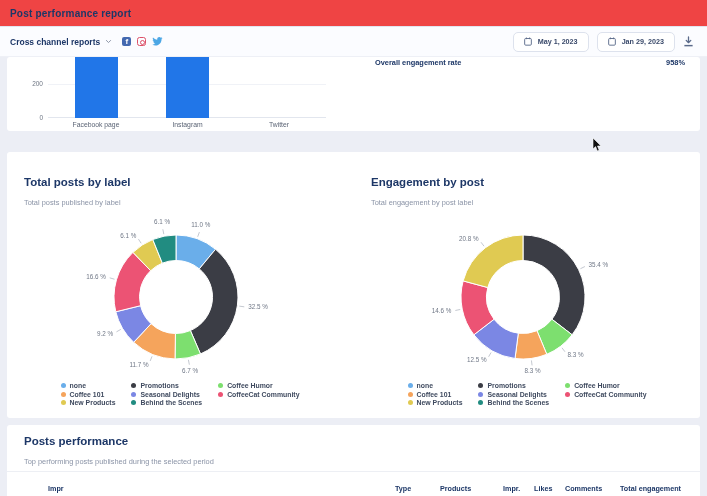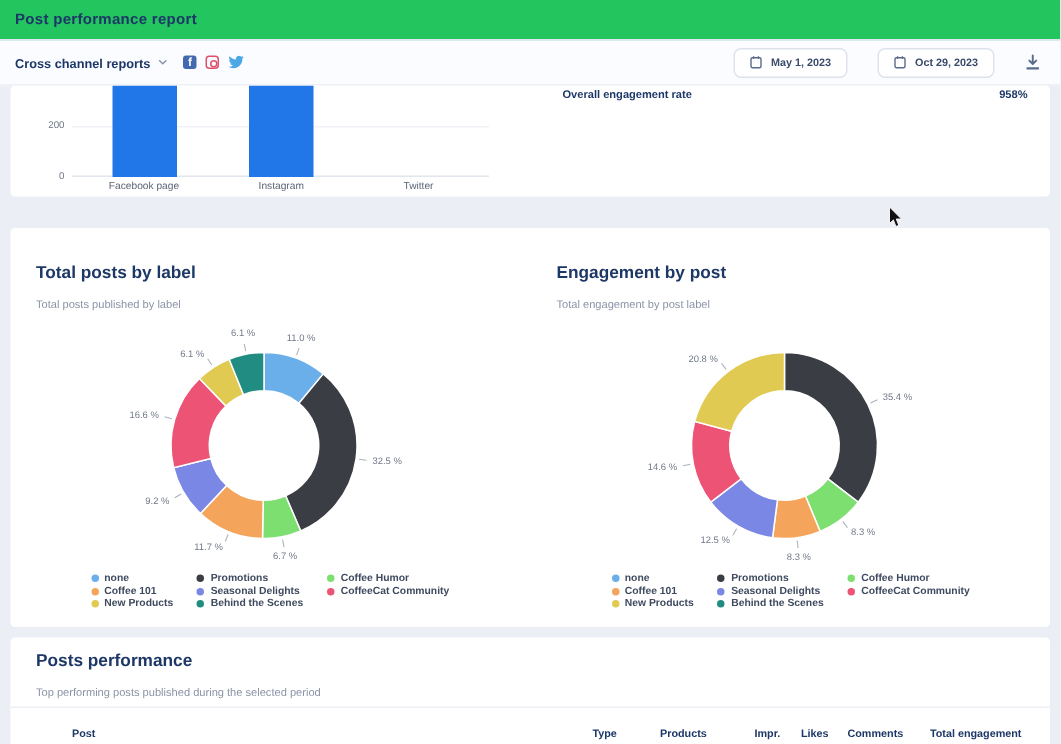--- a/index.html
+++ b/index.html
@@ -2,37 +2,37 @@
 <html><head>
 <meta charset="utf-8">
 <style>
   * { margin:0; padding:0; box-sizing:border-box; }
   html,body { width:707px; height:496px; }
   body { font-family:"Liberation Sans","DejaVu Sans",sans-serif; background:#eceef5; }
   .page { position:relative; width:707px; height:496px; overflow:hidden; background:#eceef5; }
 
   
   .app-header { position:absolute; left:0; top:0; width:707px; height:27px;
-    background:#22c55e; border-bottom:1px solid #e1e5f0; display:flex; align-items:center; padding:0 10px; }
+    background:#ef4444; border-bottom:1px solid #e1e5f0; display:flex; align-items:center; padding:0 10px; }
   .app-title { color:#1d3767; font-size:10px; font-weight:700; letter-spacing:.2px; }
 
   
   .toolbar { position:absolute; left:0; top:27px; width:707px; height:30px;
     background:#fbfcff; border-bottom:1px solid #eef0f6; display:flex; align-items:center; padding:0 10px; }
   .report-select { display:flex; align-items:center; gap:5px; cursor:pointer; }
   .report-name { color:#1d3767; font-size:8.5px; font-weight:700; }
   .chev { width:7px; height:7px; display:inline-block; }
   .channels { display:flex; align-items:center; gap:6px; margin-left:10px; }
   .fb { width:9px; height:9px; background:#4469b0; border-radius:2px; color:#fff;
     font-size:8px; font-weight:700; text-align:center; line-height:10px; }
   .ig { width:9px; height:9px; border:1.3px solid #dd5168; border-radius:2.5px; position:relative; }
   .ig::after { content:""; position:absolute; left:1.6px; top:1.6px; width:3px; height:3px;
     border:1px solid #dd5168; border-radius:50%; }
   .tw { width:11px; height:9px; }
-  .toolbar-right { margin-left:auto; display:flex; align-items:center; gap:20px; }
+  .toolbar-right { margin-left:auto; display:flex; align-items:center; gap:8px; }
   .date-btn { display:flex; align-items:center; gap:6px; background:#fff; border:1px solid #dde2ed;
     border-radius:5px; height:20px; padding:0 10px; cursor:pointer; }
   .date-btn span { color:#3a4a6b; font-size:7.2px; font-weight:700; }
   .dl-btn { width:14px; height:14px; cursor:pointer; display:flex; align-items:center; }
 
   
   .card { position:absolute; left:7px; width:693px; background:#fff; border-radius:3px; overflow:hidden; }
   .card.top { top:57px; height:74px; }
   .card.mid { top:152px; height:266px; }
   .card.bottom { top:425px; height:90px; }
@@ -105,21 +105,21 @@
           <line x1="8.4" y1="0.5" x2="8.4" y2="3" stroke="#5a6a8a" stroke-width="1.4"></line>
         </svg>
         <span>May 1, 2023</span>
       </div>
       <div class="date-btn">
         <svg width="8" height="9" viewBox="0 0 12 13">
           <rect x="1" y="2" width="10" height="10" rx="1.5" fill="none" stroke="#5a6a8a" stroke-width="1.4"></rect>
           <line x1="3.6" y1="0.5" x2="3.6" y2="3" stroke="#5a6a8a" stroke-width="1.4"></line>
           <line x1="8.4" y1="0.5" x2="8.4" y2="3" stroke="#5a6a8a" stroke-width="1.4"></line>
         </svg>
-        <span>Oct 29, 2023</span>
+        <span>Jan 29, 2023</span>
       </div>
       <div class="dl-btn">
         <svg width="11" height="11" viewBox="0 0 12 12">
           <path d="M6 1 V7 M3.5 4.8 L6 7.3 L8.5 4.8" fill="none" stroke="#5a6a8a" stroke-width="1.4" stroke-linecap="round" stroke-linejoin="round"></path>
           <line x1="1.5" y1="10.5" x2="10.5" y2="10.5" stroke="#5a6a8a" stroke-width="1.6"></line>
         </svg>
       </div>
     </div>
   </div>
 
@@ -277,21 +277,21 @@
             </div>
           </div>
         </div>
     </div>
   </div>
 
   <div class="card bottom">
     <div class="sec-title" style="top:10px;">Posts performance</div>
     <div class="sec-sub" style="top:32px;">Top performing posts published during the selected period</div>
     <div class="table-header" id="table-header">
-        <span class="th c0">Post</span>
+        <span class="th c0">Impr</span>
         <span class="th c1">Type</span>
         <span class="th c2">Products</span>
         <span class="th c3">Impr.</span>
         <span class="th c4">Likes</span>
         <span class="th c5">Comments</span>
         <span class="th c6">Total engagement</span>
       </div>
   </div>
 
   <svg class="cursor" viewBox="0 0 10 14">

